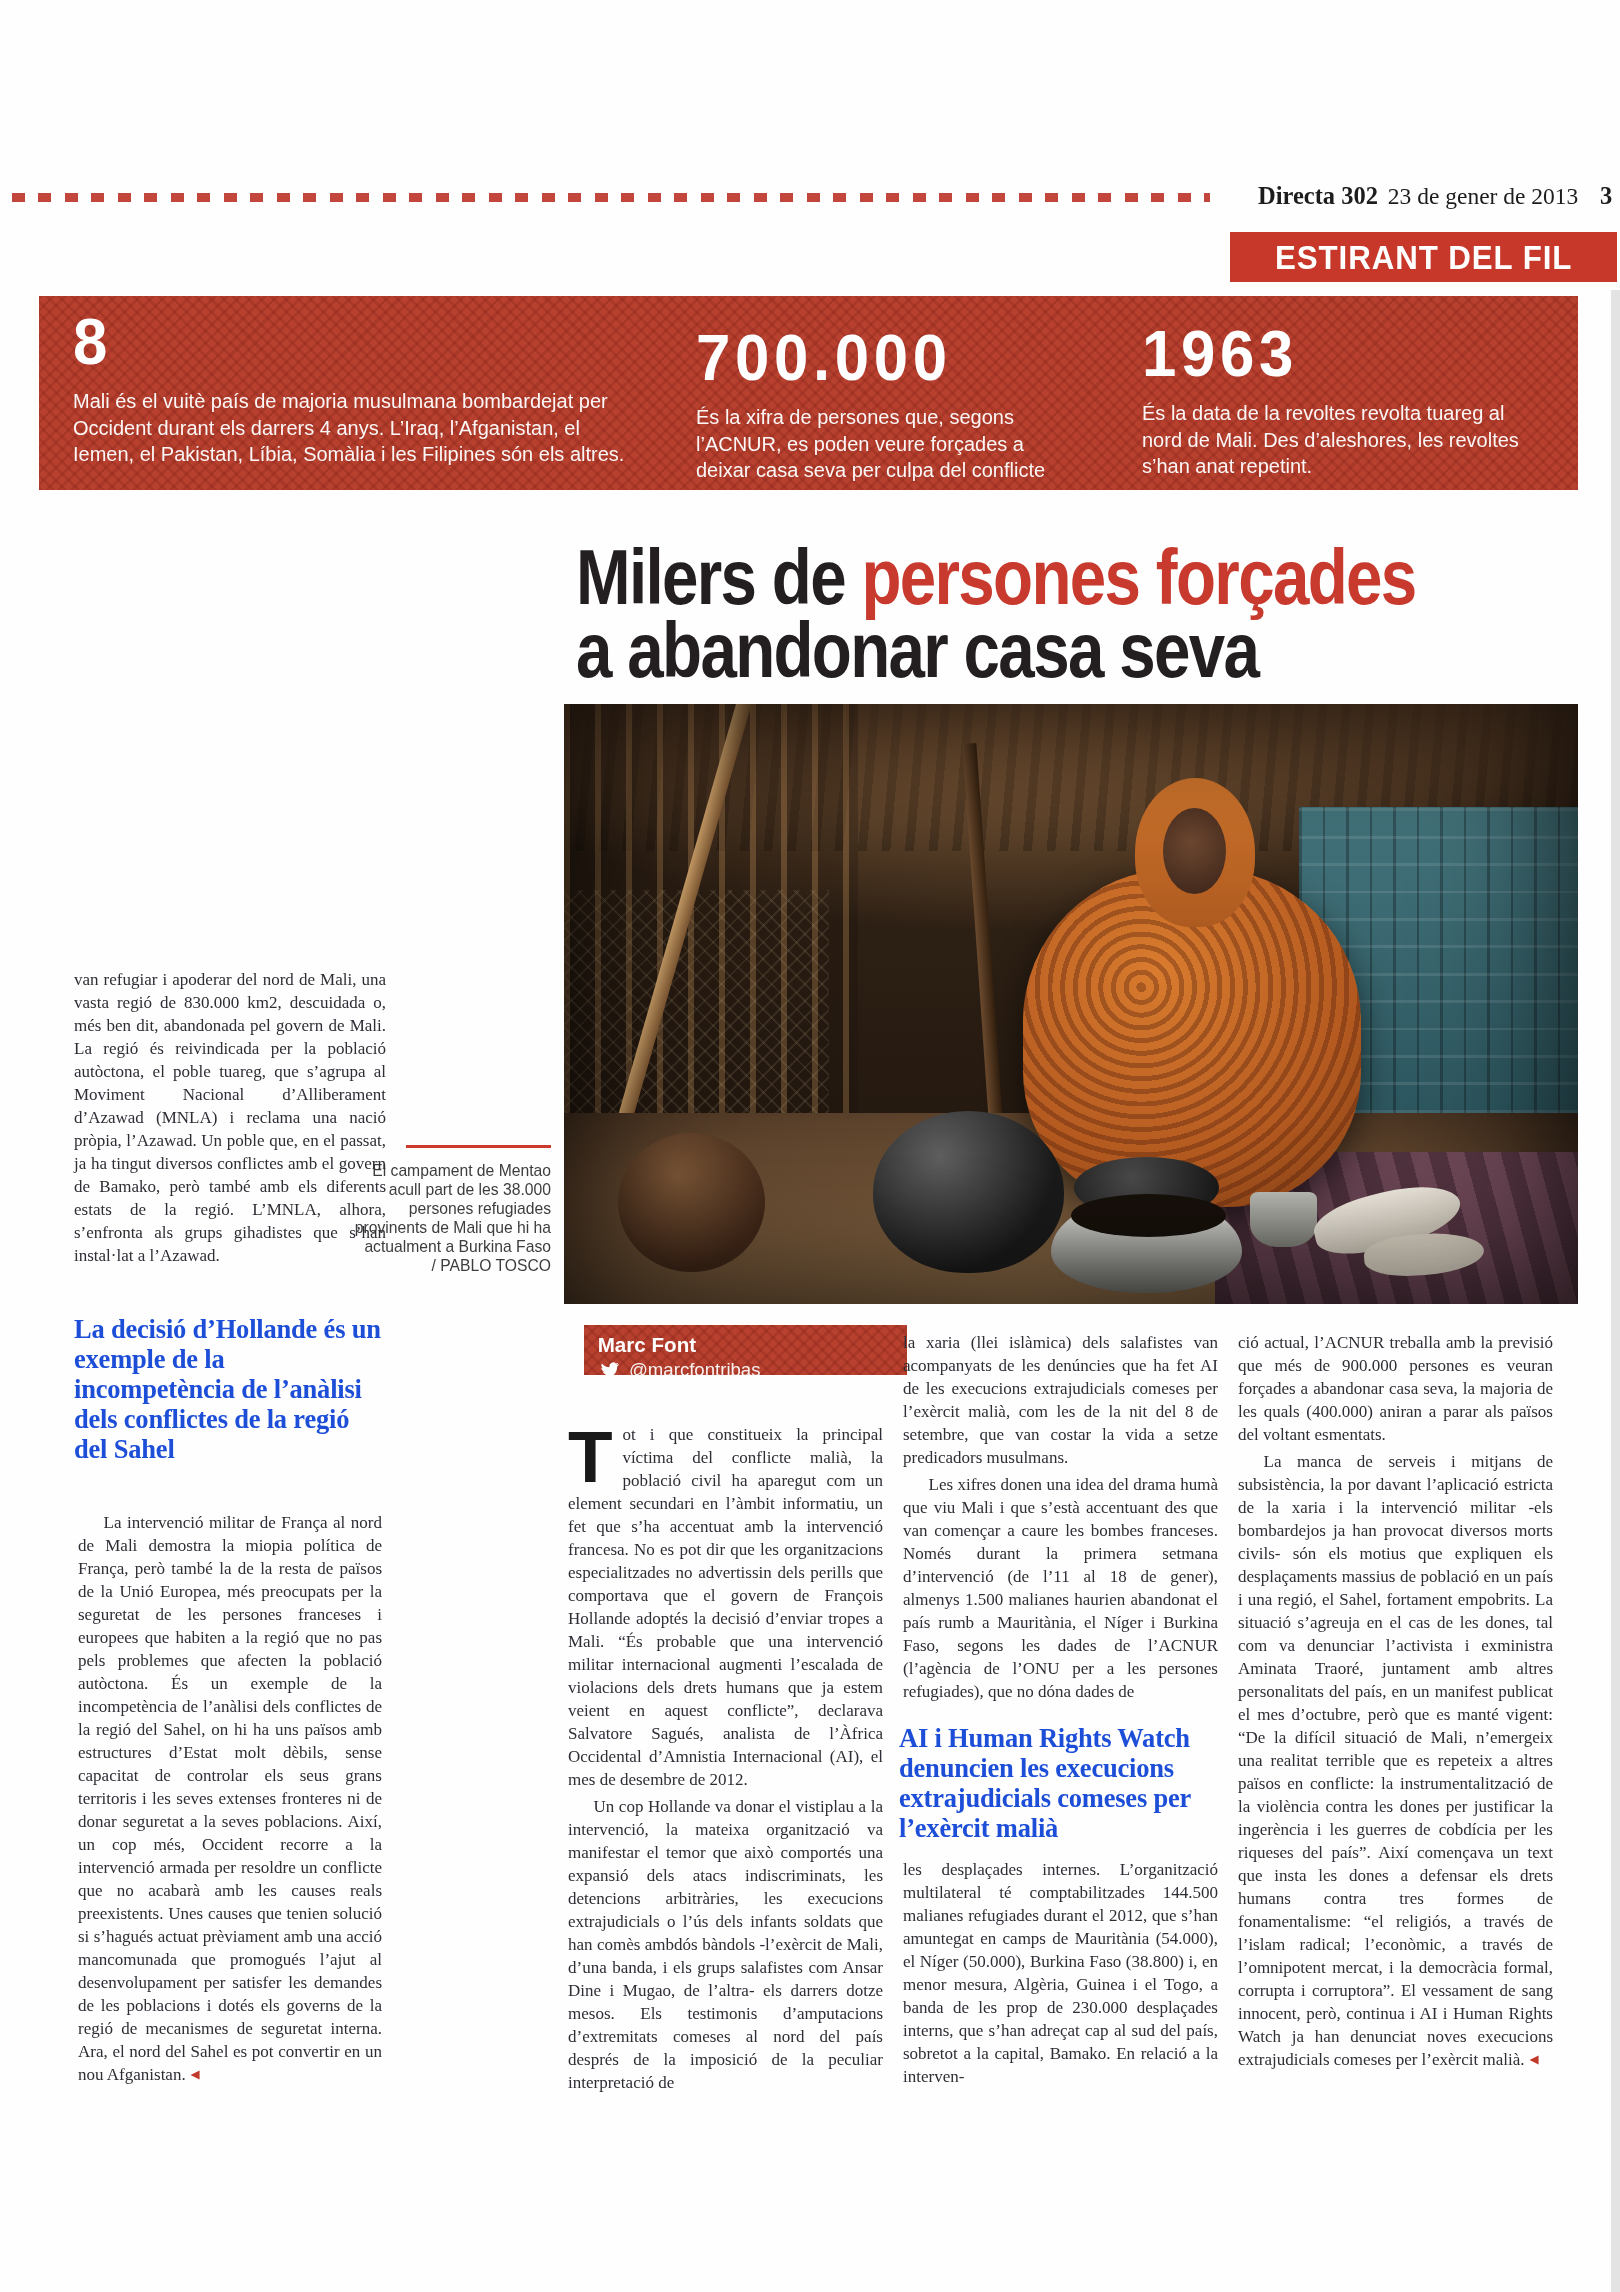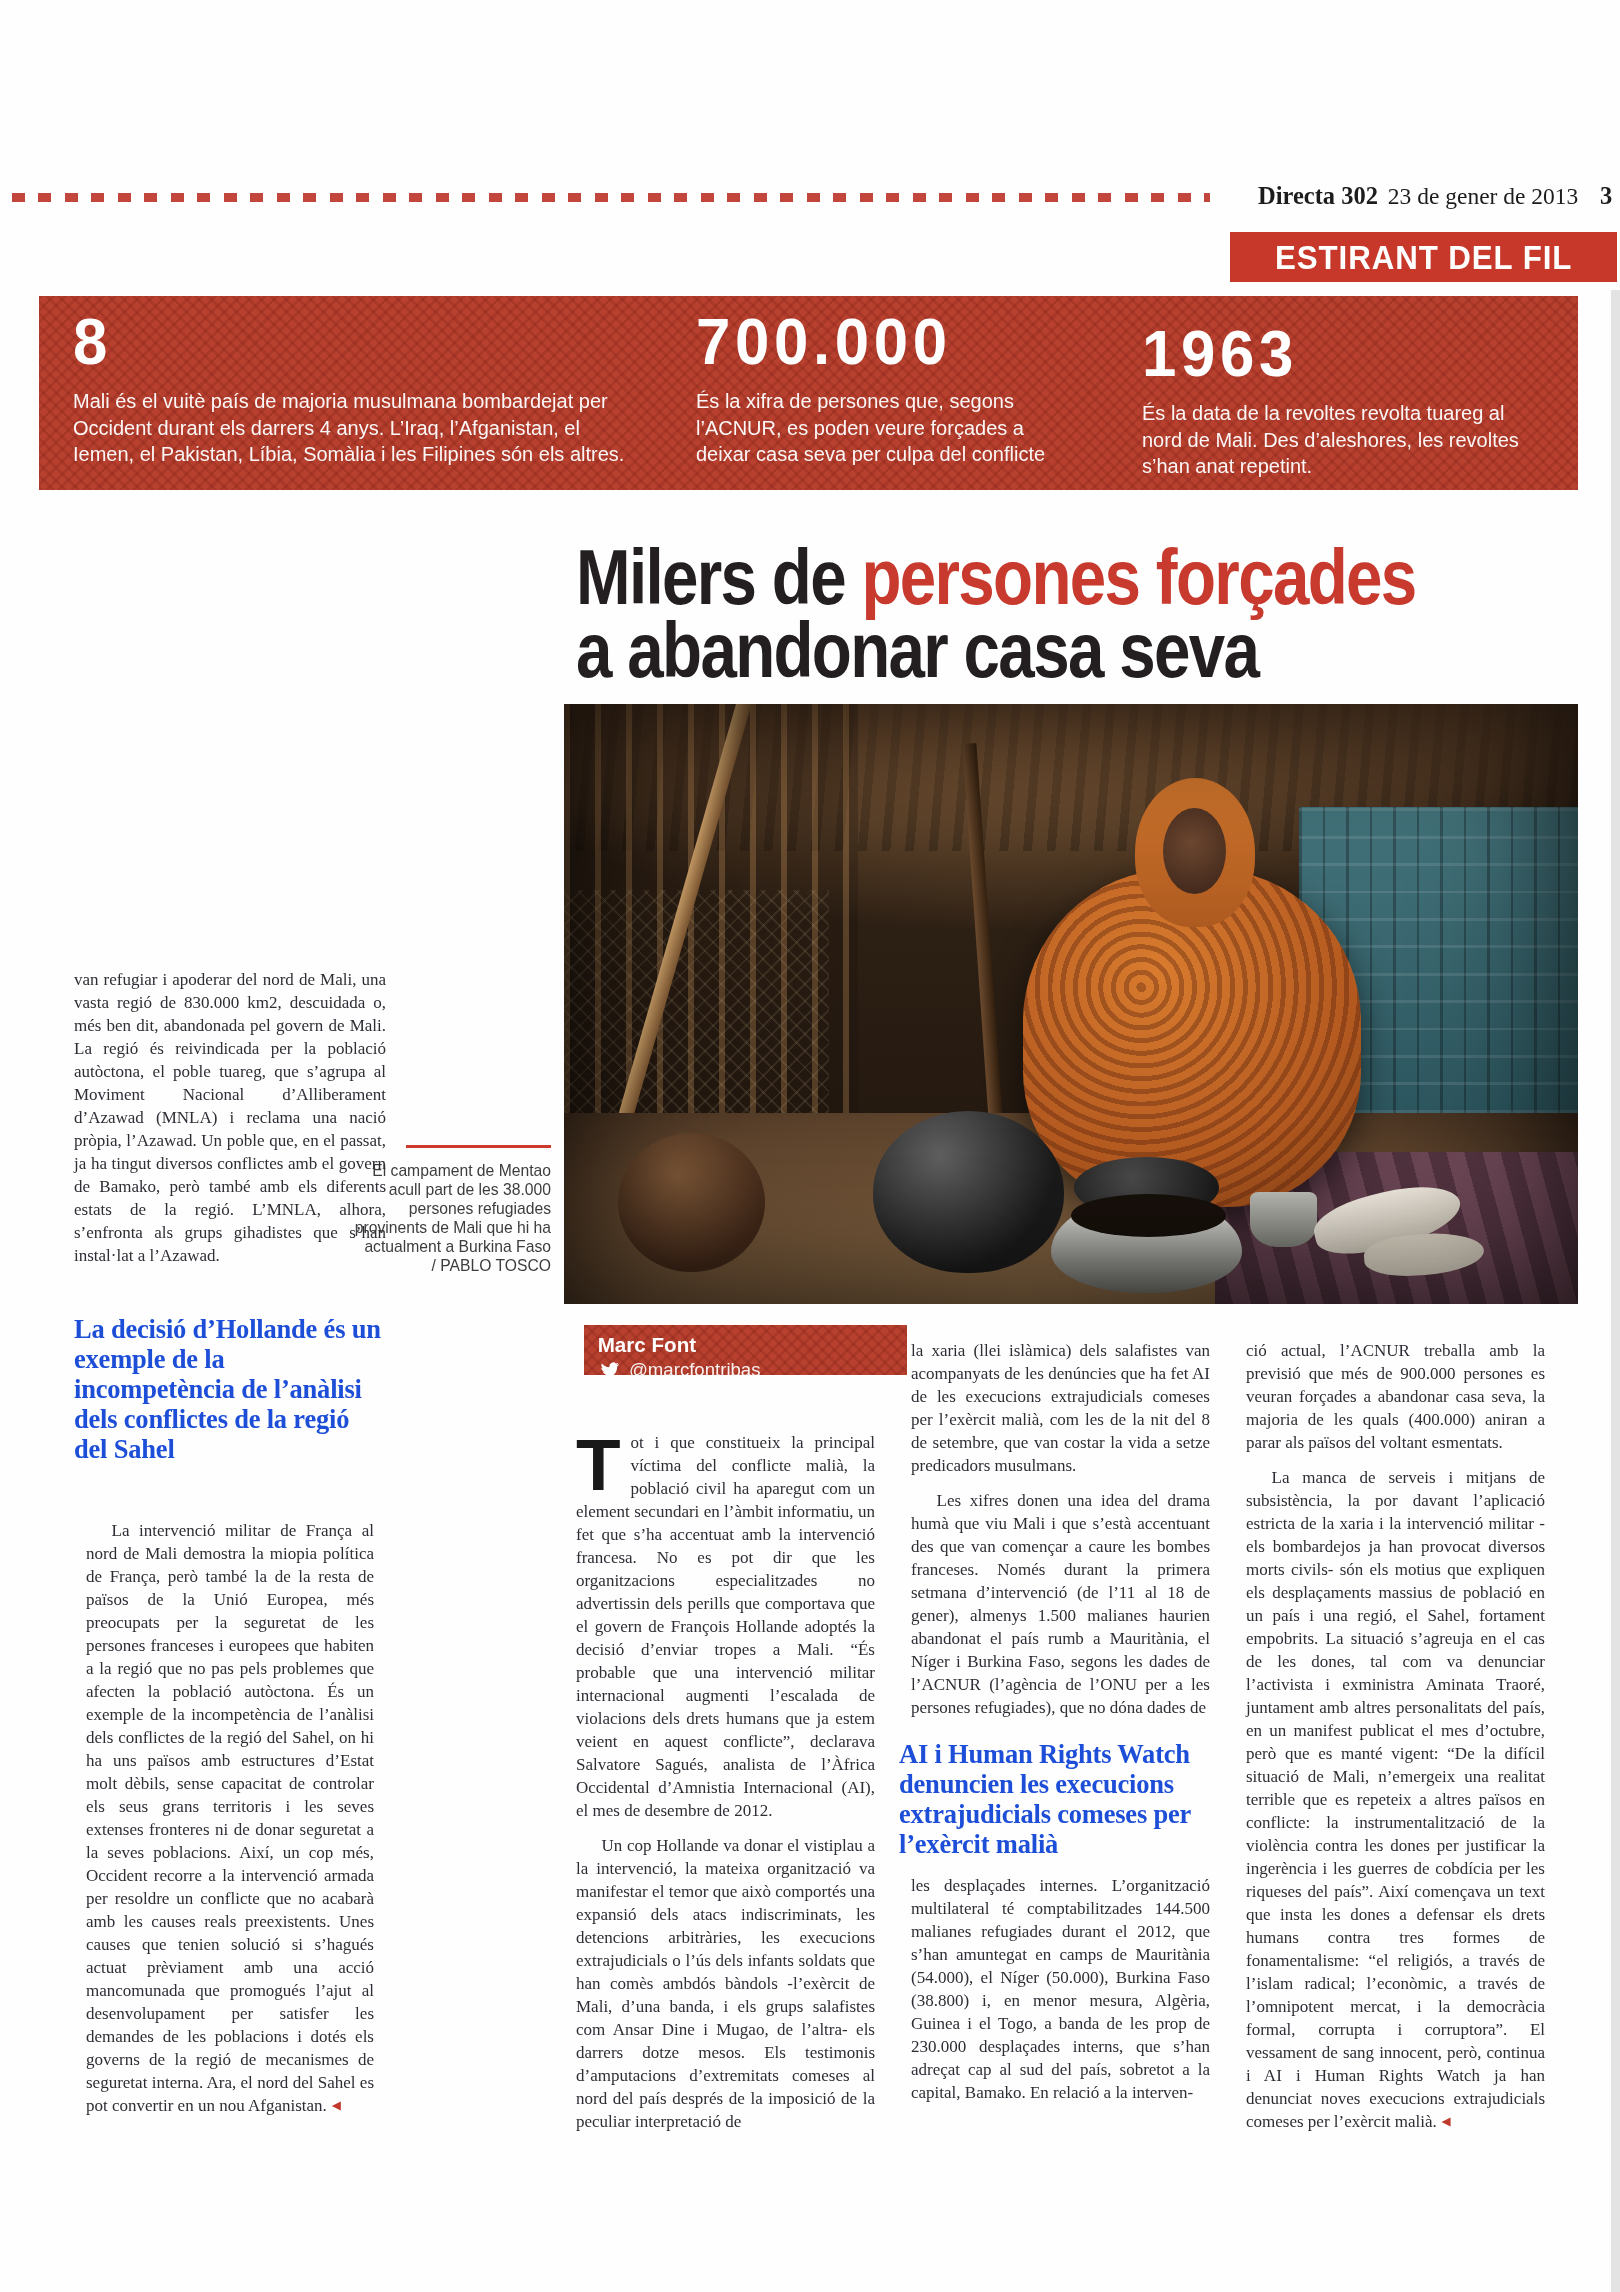--- a/index.html
+++ b/index.html
@@ -20,21 +20,21 @@
   .section-badge span{font-weight:700;font-size:34px;letter-spacing:1px;
     transform:scaleX(0.92);white-space:nowrap;}
 
   
   .stats-banner{position:absolute;left:39px;top:296px;width:1539px;height:194px;
     background:
       repeating-linear-gradient(45deg,rgba(100,16,8,0.16) 0 2.9px,transparent 2.9px 8.8px),
       repeating-linear-gradient(135deg,rgba(100,16,8,0.16) 0 2.9px,transparent 2.9px 8.8px),
       #b7402f;}
   .stat{position:absolute;top:13.7px;color:#fff;}
-  .stat-1{left:34px;}  .stat-2{left:657px;}  .stat-3{left:1103px;margin-top:12px;}
+  .stat-1{left:34px;}  .stat-2{left:657px;margin-top:16px;}  .stat-3{left:1103px;margin-top:12px;}
   .stat-figure{font-weight:700;font-size:65px;line-height:63px;letter-spacing:4.9px;
     transform:scaleX(0.95);transform-origin:left;white-space:nowrap;}
   .stat-text{margin-top:15.7px;font-size:20px;line-height:26.5px;color:rgba(255,255,255,0.96);}
   .stat-1 .stat-text{width:554px;}
   .stat-2 .stat-text{width:374px;}
   .stat-3 .stat-text{width:380px;}
 
   
   .headline{position:absolute;left:576px;top:541px;width:1176px;
     font-weight:700;font-size:78px;line-height:73px;letter-spacing:-2px;
@@ -99,21 +99,21 @@
 
   
   .caption{position:absolute;left:341px;top:1145px;width:210px;text-align:right;
     font-size:15.7px;line-height:19px;color:#3d3d3d;}
   .caption-rule{height:2.9px;width:145px;margin:0 0 12.7px auto;background:#cd3a2d;}
   .credit{display:block;}
 
   
   .serif{font-family:"Liberation Serif",serif;font-size:17px;line-height:23px;
     color:#2e2d35;text-align:justify;}
-  .serif p{margin:12px;}
+  .serif p{margin:4px;}
   .indent{text-indent:25.5px;}
   .red-subhead{font-family:"Liberation Serif",serif;font-weight:700;color:#1d4ed8;
     font-size:26.5px;line-height:30px;letter-spacing:-0.2px;text-align:left;}
   .endmark{color:#c0392b;font-size:11.8px;margin-left:4.9px;vertical-align:2px;}
 
   .col-left-p1{position:absolute;left:74px;top:968px;width:312px;}
   .col-left-subhead{position:absolute;left:74px;top:1314px;width:312px;}
   .col-left-p2{position:absolute;left:74px;top:1507px;width:312px;}
 
   .byline{position:absolute;left:584px;top:1325px;width:323px;height:50px;box-sizing:border-box;

